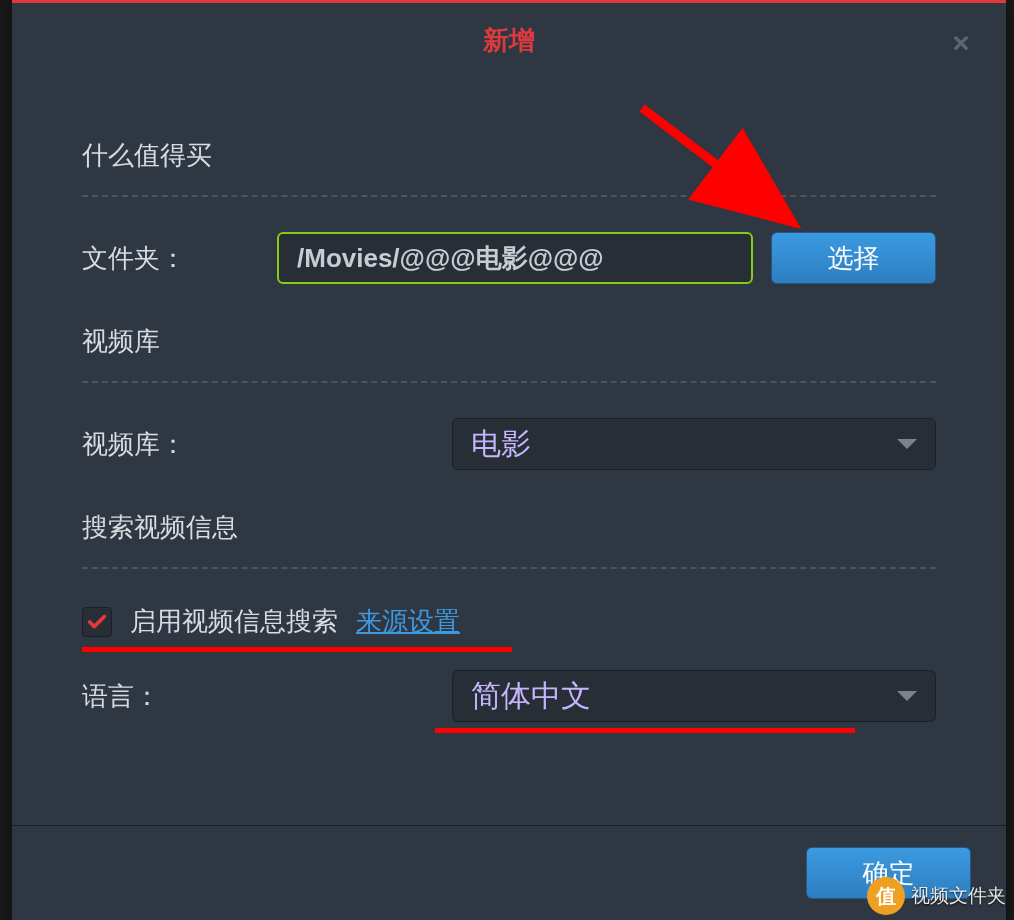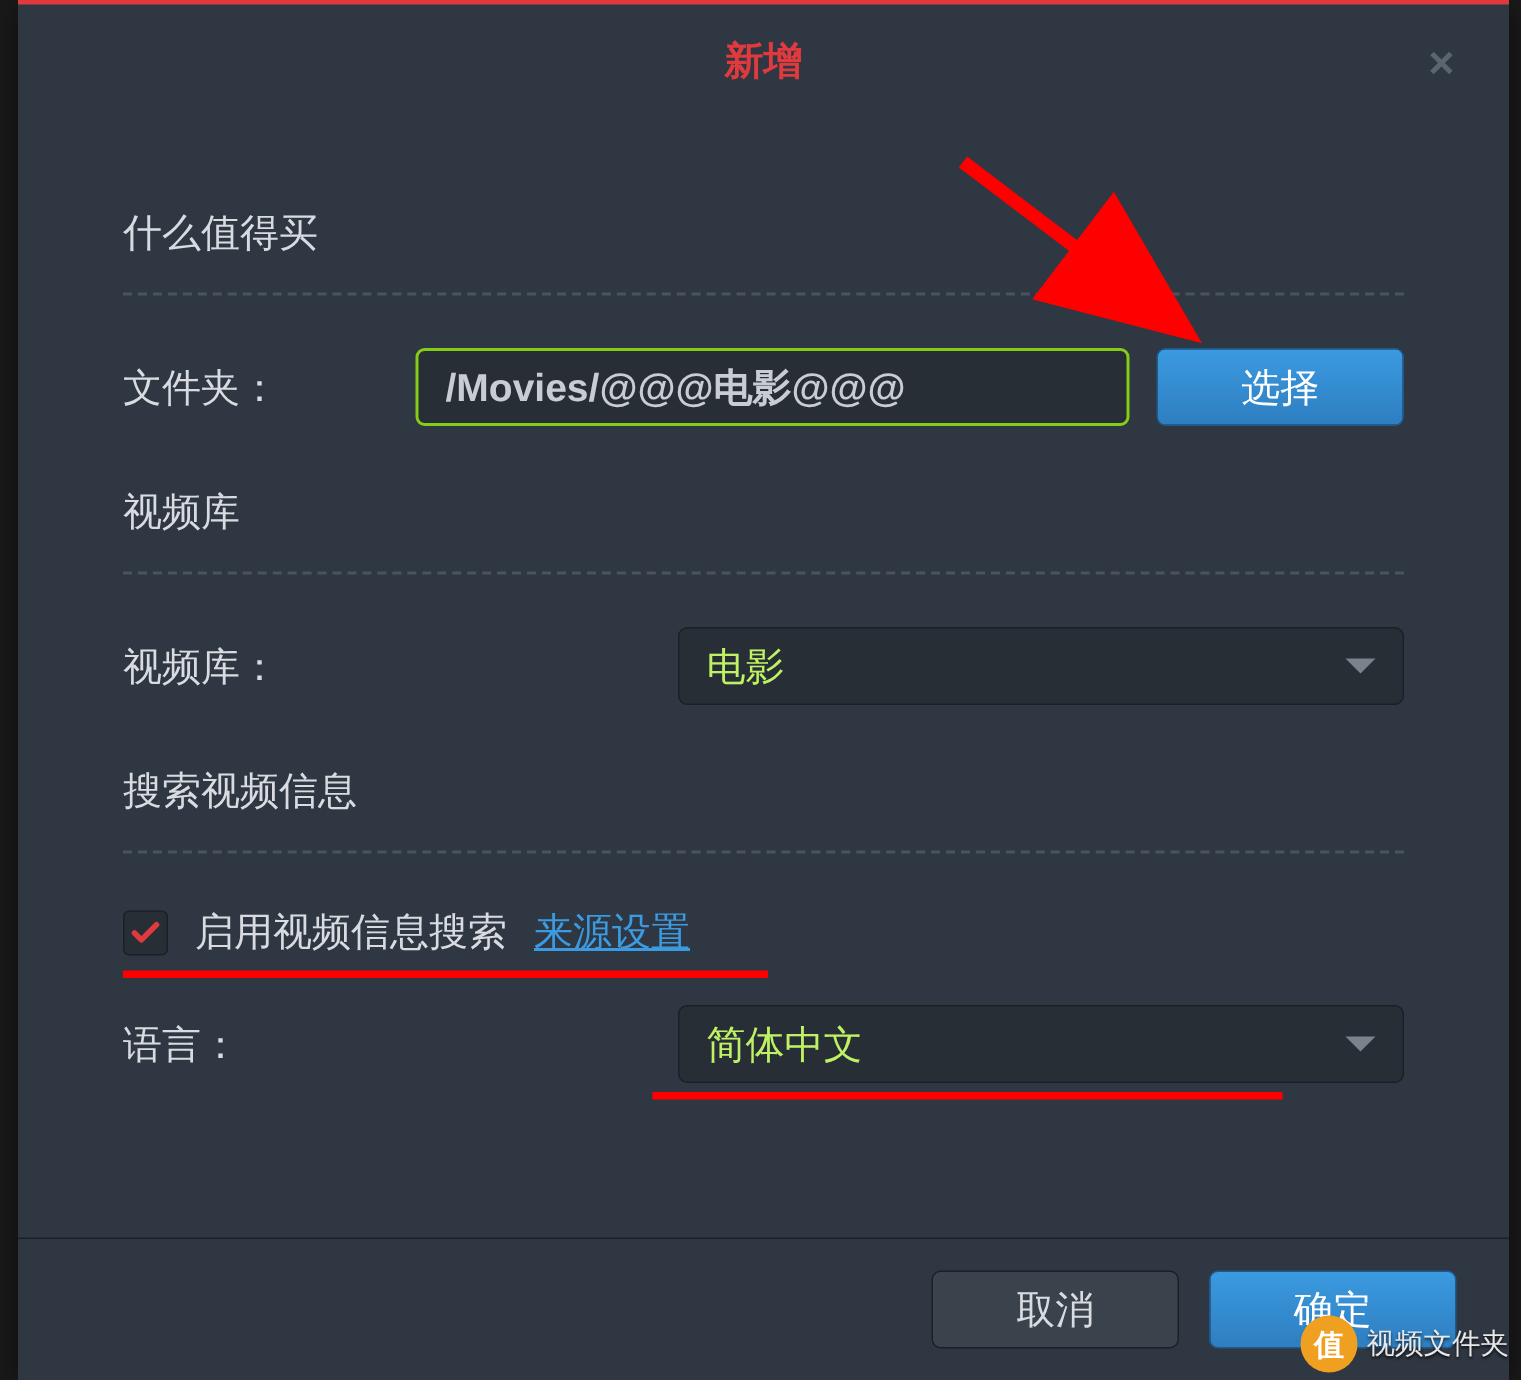--- a/index.html
+++ b/index.html
@@ -106,22 +106,22 @@
       background: #282e36;
       border: 1px solid #1c2026;
       border-radius: 6px;
       display: flex;
       align-items: center;
       justify-content: space-between;
       padding: 0 18px;
       cursor: pointer;
     }
     .dropdown-text {
-      color: #bef264;
-      font-size: 26px;
+      color: #c4b5fd;
+      font-size: 30px;
     }
     .dropdown-arrow {
       width: 0;
       height: 0;
       border-left: 10px solid transparent;
       border-right: 10px solid transparent;
       border-top: 10px solid #7a828b;
     }
     .checkbox-row {
       display: flex;
@@ -295,21 +295,20 @@
       <div class="dropdown">
         <span class="dropdown-text">简体中文</span>
         <span class="dropdown-arrow"></span>
       </div>
     </div>
     <div class="red-underline-2"></div>
 
   </div>
 
   <div class="dialog-footer">
-    <button class="btn-cancel">取消</button>
     <button class="btn-ok">确定</button>
   </div>
 
   <svg class="arrow-annotation" width="200" height="155">
     <defs>
       <marker id="arrowhead" markerWidth="12" markerHeight="10" refX="10" refY="5" orient="auto">
         <polygon points="0 0, 12 5, 0 10" fill="#ff0000"></polygon>
       </marker>
     </defs>
     <line x1="15" y1="10" x2="160" y2="120" stroke="#ff0000" stroke-width="9" marker-end="url(#arrowhead)"></line>

